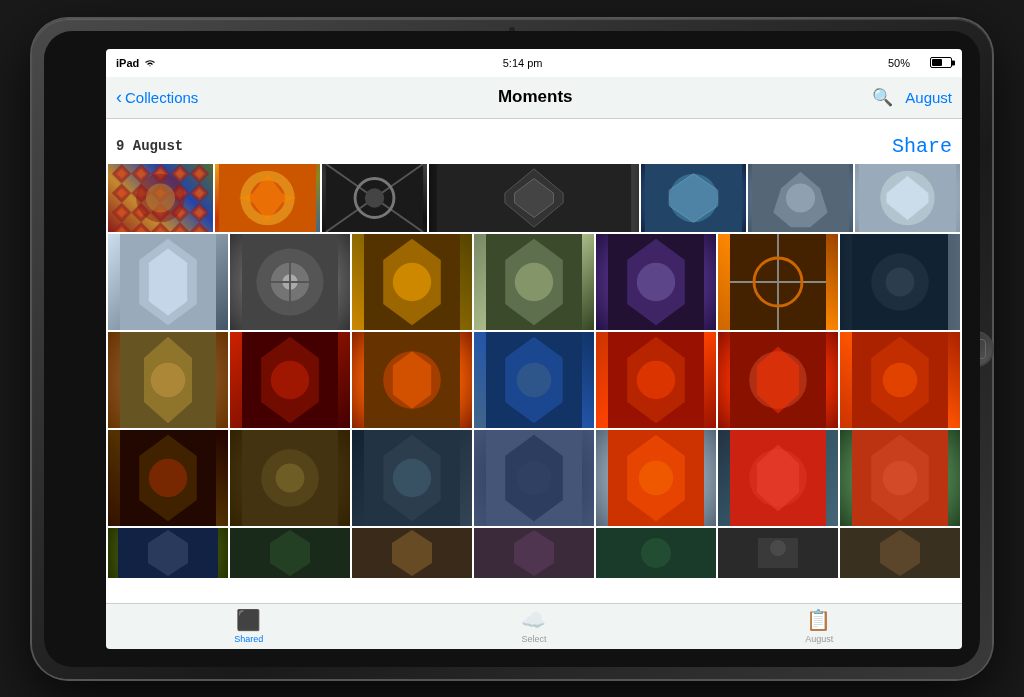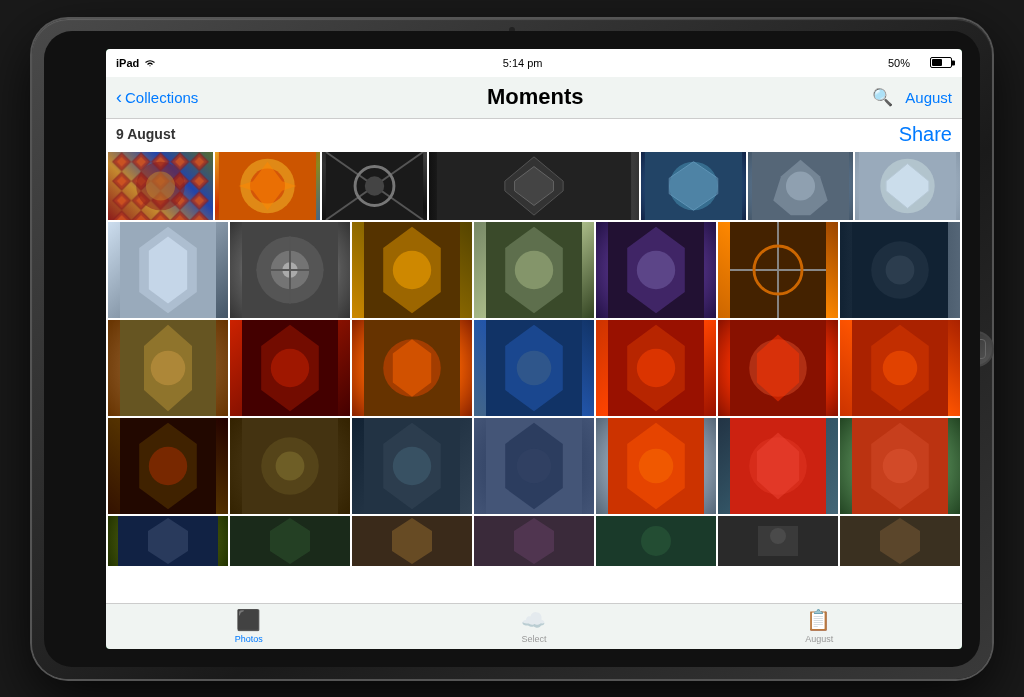--- a/index.html
+++ b/index.html
@@ -123,40 +123,41 @@
       font-size: 15px;
       gap: 3px;
       cursor: pointer;
     }
     .nav-chevron {
       font-size: 18px;
       line-height: 1;
       color: #007aff;
     }
     .nav-title {
-      font-size: 22px;
+      font-size: 17px;
       font-weight: 600;
       color: #000;
     }
     .nav-right {
       display: flex;
       align-items: center;
       gap: 12px;
     }
     .nav-search { color: #007aff; font-size: 17px; }
     .nav-select { color: #007aff; font-size: 15px; cursor: pointer; }
 
     
     .section-header {
       display: flex;
       justify-content: space-between;
       align-items: center;
-      padding: 4px 10px 4px;
+      padding: 16px 10px 4px;
       background: #fff;
       flex-shrink: 0;
+      font-family: Liberation Mono, monospace;
     }
     .section-date { font-size: 14px; font-weight: 600; color: #333; }
     .section-share { font-size: 20px; color: #007aff; cursor: pointer; }
 
     
     .photo-grid-container {
       flex: 1;
       overflow: hidden;
       background: #fff;
     }
@@ -595,21 +596,21 @@
                 </svg>
               </div>
             </div>
 
           </div>
         </div>
 
         <div class="tab-bar">
           <div class="tab-item active">
             <span class="tab-icon">⬛</span>
-            <span class="tab-label" style="color:#007aff;">Photos</span>
+            <span class="tab-label" style="color:#007aff;">Shared</span>
           </div>
           <div class="tab-item">
             <span class="tab-icon">☁️</span>
             <span class="tab-label">Select</span>
           </div>
           <div class="tab-item">
             <span class="tab-icon">📋</span>
             <span class="tab-label">August</span>
           </div>
         </div>

